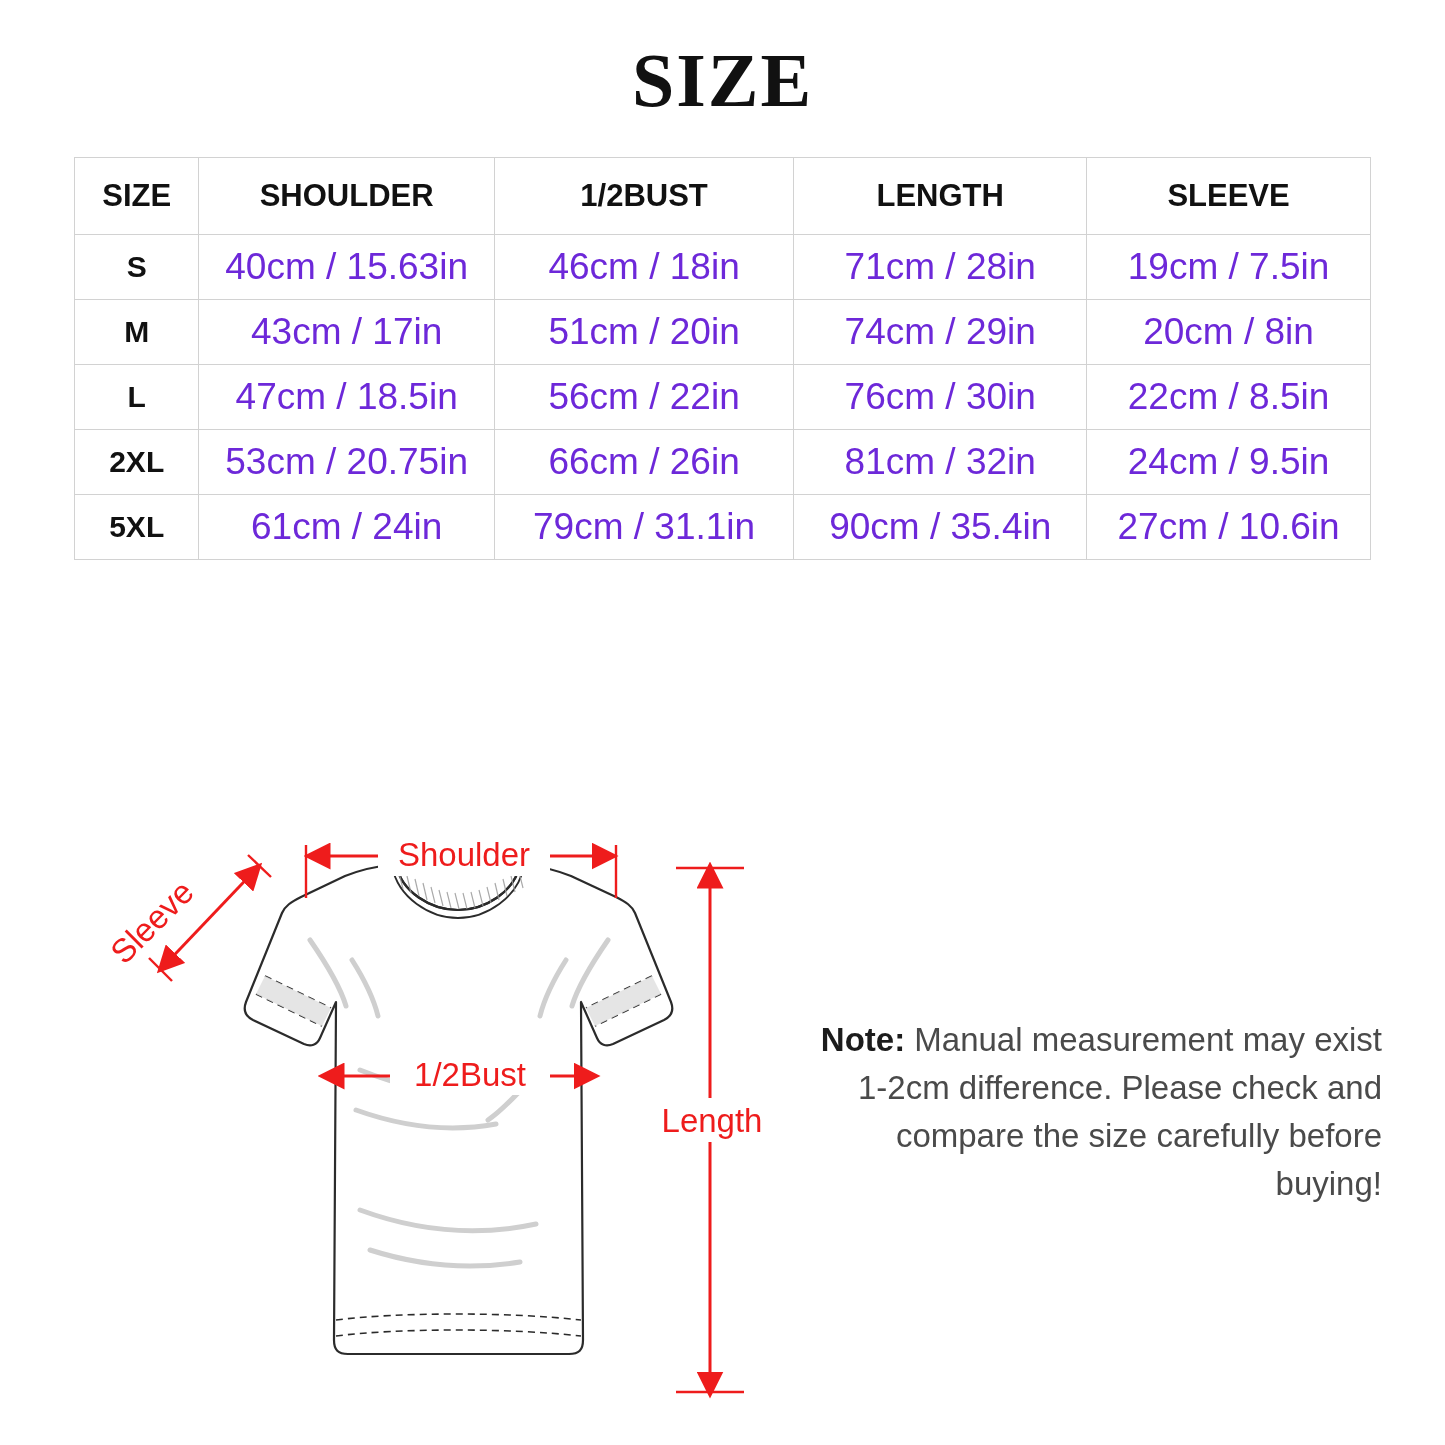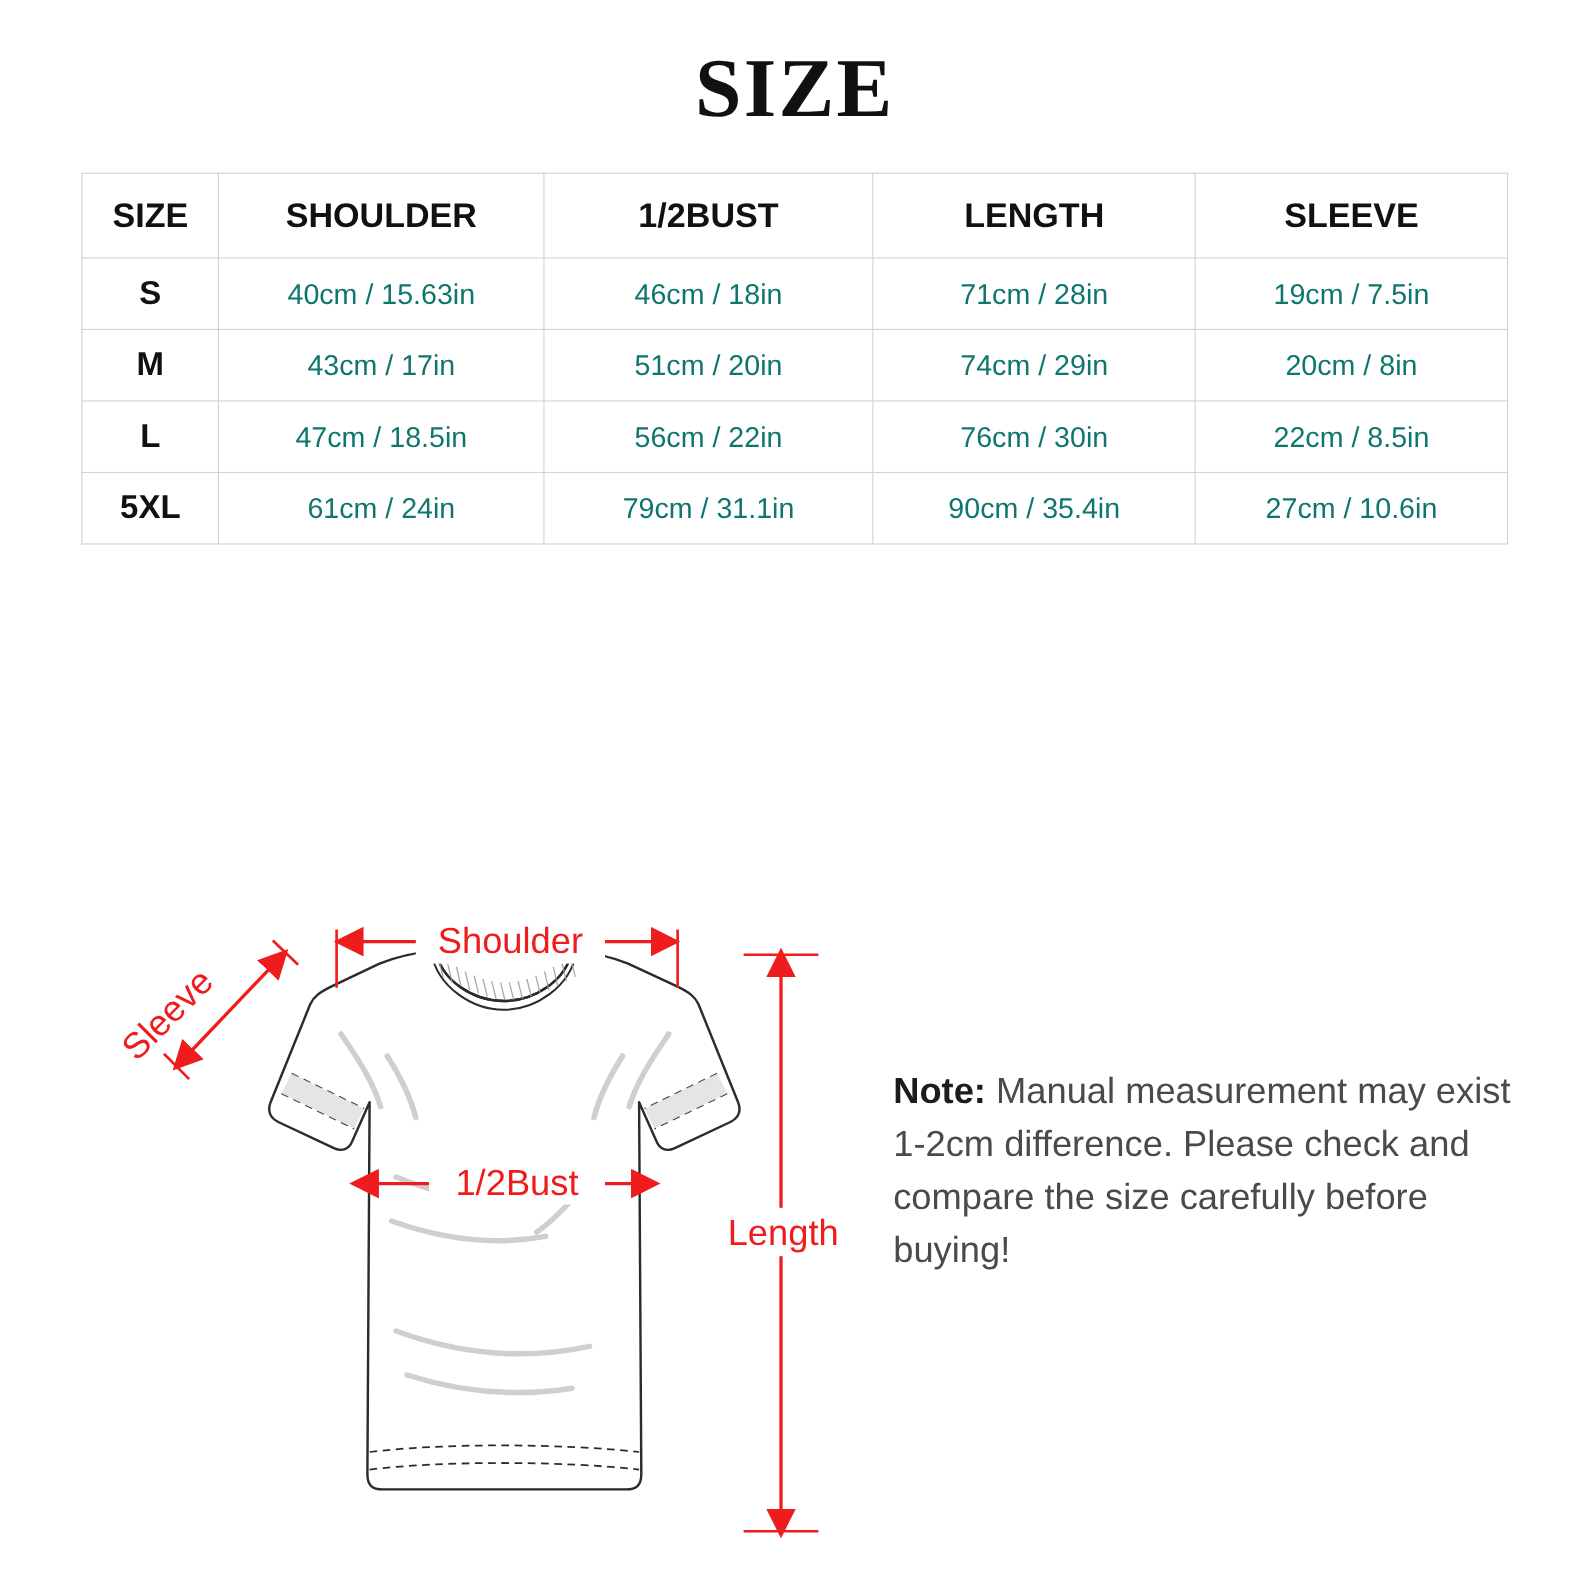--- a/index.html
+++ b/index.html
@@ -54,22 +54,22 @@
     font-weight: 700;
     color: #111;
     height: 76px;
   }
   table.size-table td.size-col {
     font-size: 30px;
     font-weight: 700;
     color: #111;
   }
   table.size-table td.val {
-    font-size: 26px;
-    color: #0f766e;
+    font-size: 37px;
+    color: #6d28d9;
     font-weight: 400;
   }
   col.c-size   { width: 9.6%; }
   col.c-sh     { width: 22.8%; }
   col.c-bust   { width: 23.1%; }
   col.c-len    { width: 22.6%; }
   col.c-slv    { width: 21.9%; }
 
   
   .illustration {
@@ -78,25 +78,26 @@
     top: 780px;
     width: 740px;
     height: 640px;
   }
   .illustration svg { display: block; }
 
   
   .note {
     position: absolute;
     left: 812px;
-    top: 968px;
+    top: 1016px;
     width: 570px;
     font-size: 33px;
     line-height: 1.45;
     color: #4a4a4a;
+    text-align: right;
   }
   .note b {
     color: #1c1c1c;
     font-weight: 700;
   }
 </style>
 </head>
 <body>
 
 <h1 class="title">SIZE</h1>
@@ -133,20 +134,27 @@
         <td class="val">51cm / 20in</td>
         <td class="val">74cm / 29in</td>
         <td class="val">20cm / 8in</td>
       </tr>
       <tr>
         <td class="size-col">L</td>
         <td class="val">47cm / 18.5in</td>
         <td class="val">56cm / 22in</td>
         <td class="val">76cm / 30in</td>
         <td class="val">22cm / 8.5in</td>
+      </tr>
+      <tr>
+        <td class="size-col">2XL</td>
+        <td class="val">53cm / 20.75in</td>
+        <td class="val">66cm / 26in</td>
+        <td class="val">81cm / 32in</td>
+        <td class="val">24cm / 9.5in</td>
       </tr>
       <tr>
         <td class="size-col">5XL</td>
         <td class="val">61cm / 24in</td>
         <td class="val">79cm / 31.1in</td>
         <td class="val">90cm / 35.4in</td>
         <td class="val">27cm / 10.6in</td>
       </tr>
     </tbody>
   </table>

